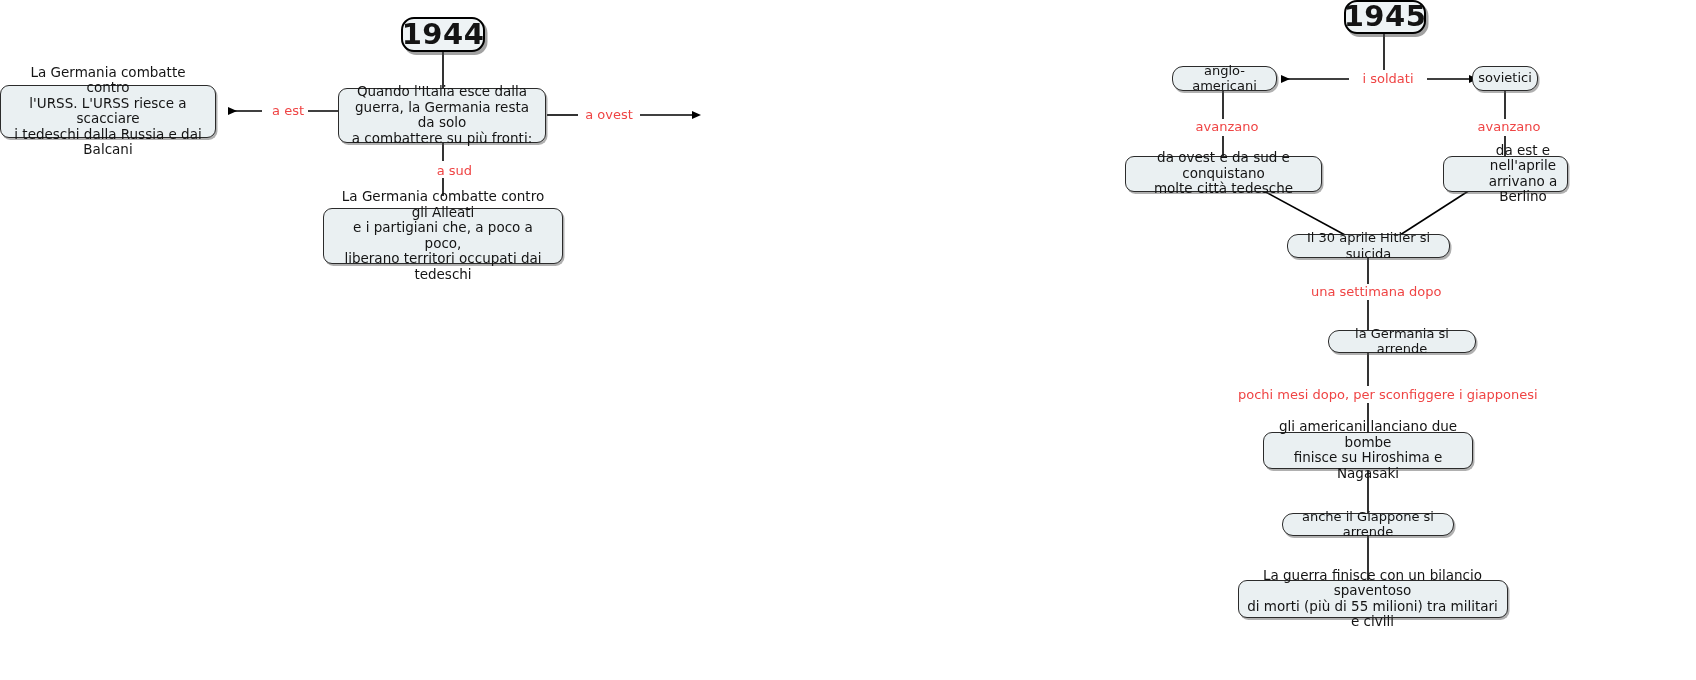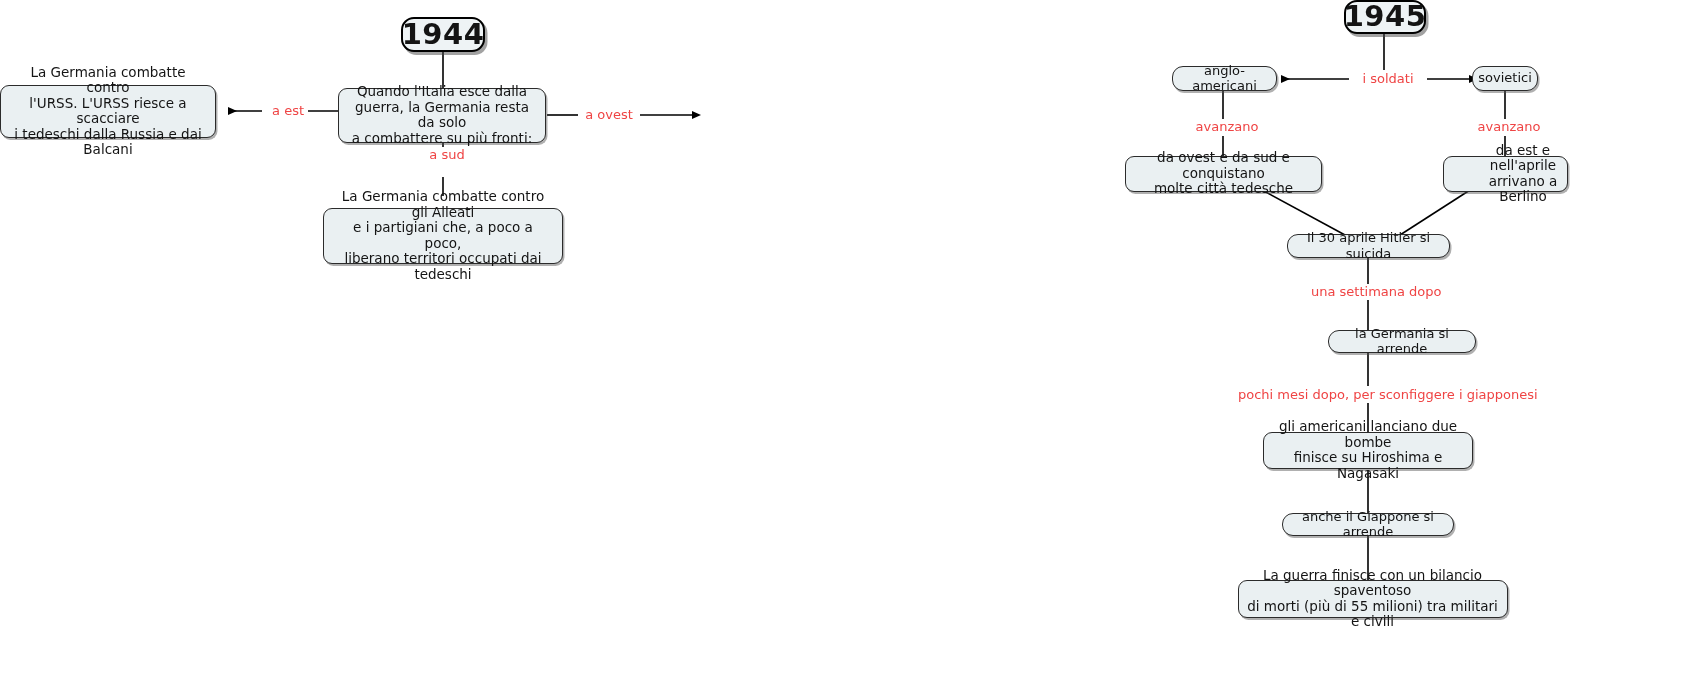--- a/index.html
+++ b/index.html
@@ -135,21 +135,21 @@
     <span>La Germania combatte contro
 l'URSS. L'URSS riesce a scacciare
 i tedeschi dalla Russia e dai Balcani</span>
   </div>
 
   <div class="edge-label" style="left:578px; top:107px; width:54px;">
     <span>a ovest</span>
   </div>
 
 
-  <div class="edge-label" style="left:418px; top:147px; width:50px;">
+  <div class="edge-label" style="left:418px; top:163px; width:50px;text-align:right;">
     <span>a sud</span>
   </div>
 
   <div class="node" style="left:323px; top:208px; width:240px; height:56px;">
     <span>La Germania combatte contro gli Alleati
 e i partigiani che, a poco a poco,
 liberano territori occupati dai tedeschi</span>
   </div>
 
   <div class="node year" style="left:1344px; top:0px; width:82px; height:34px;">

